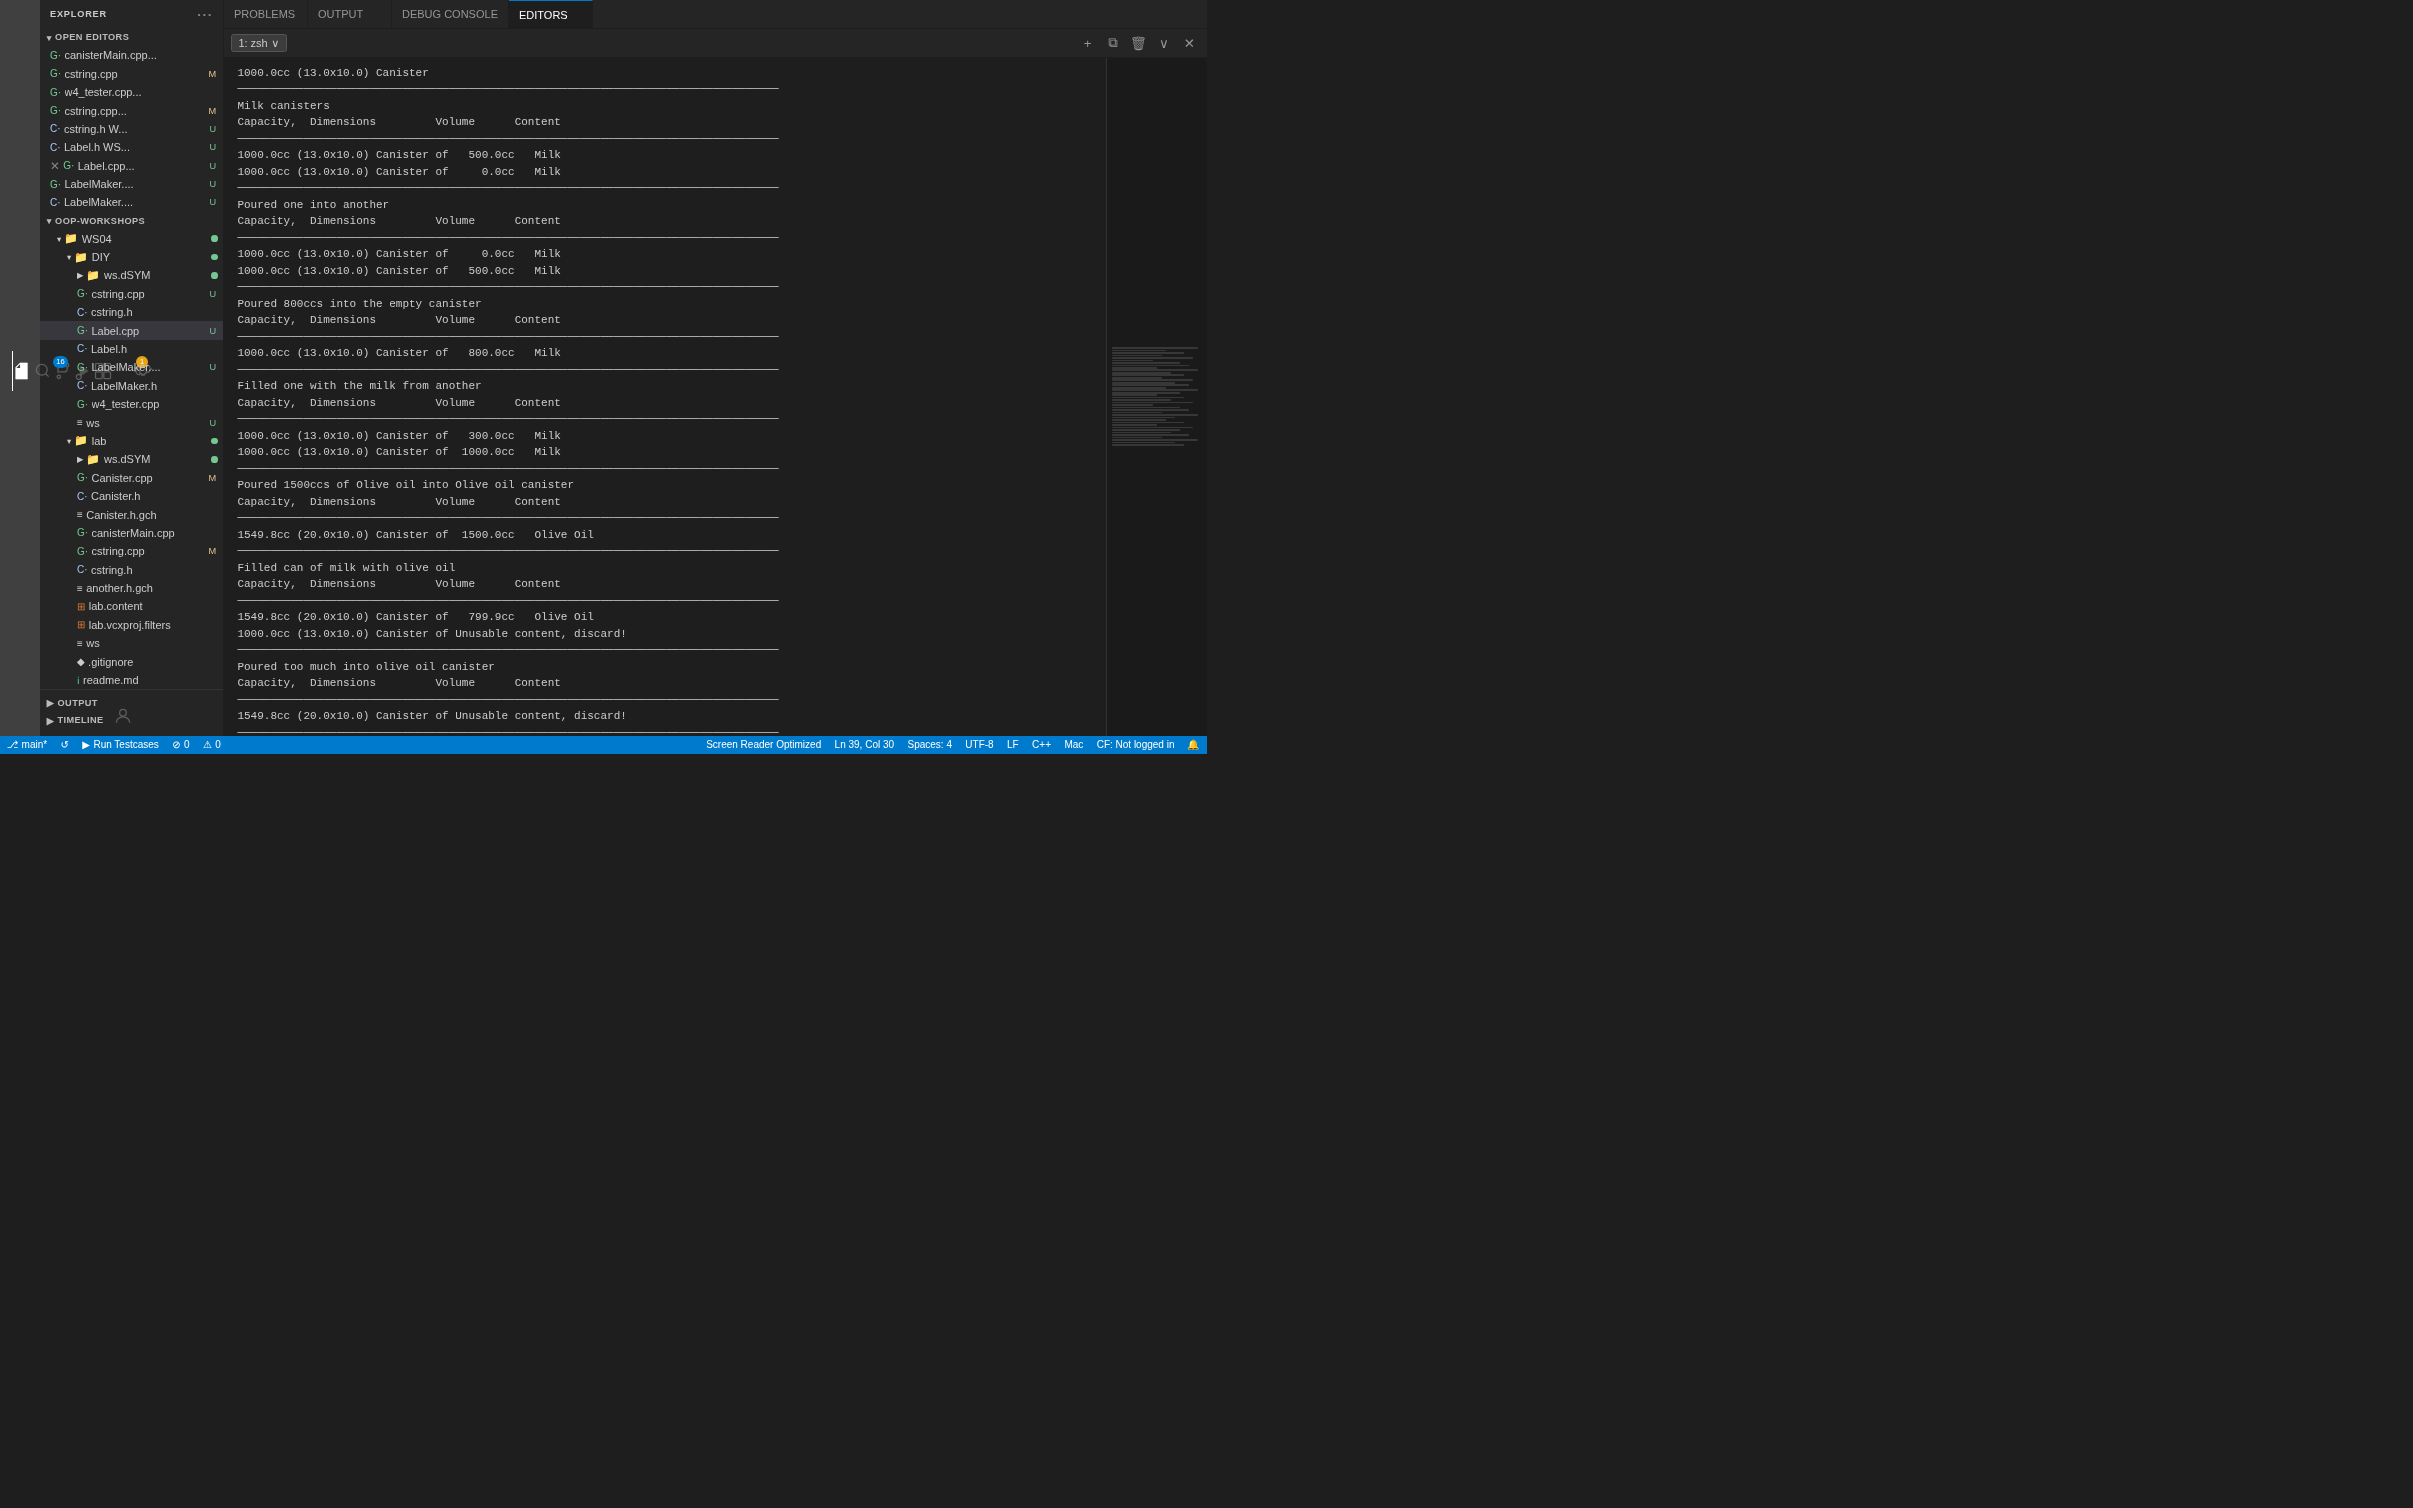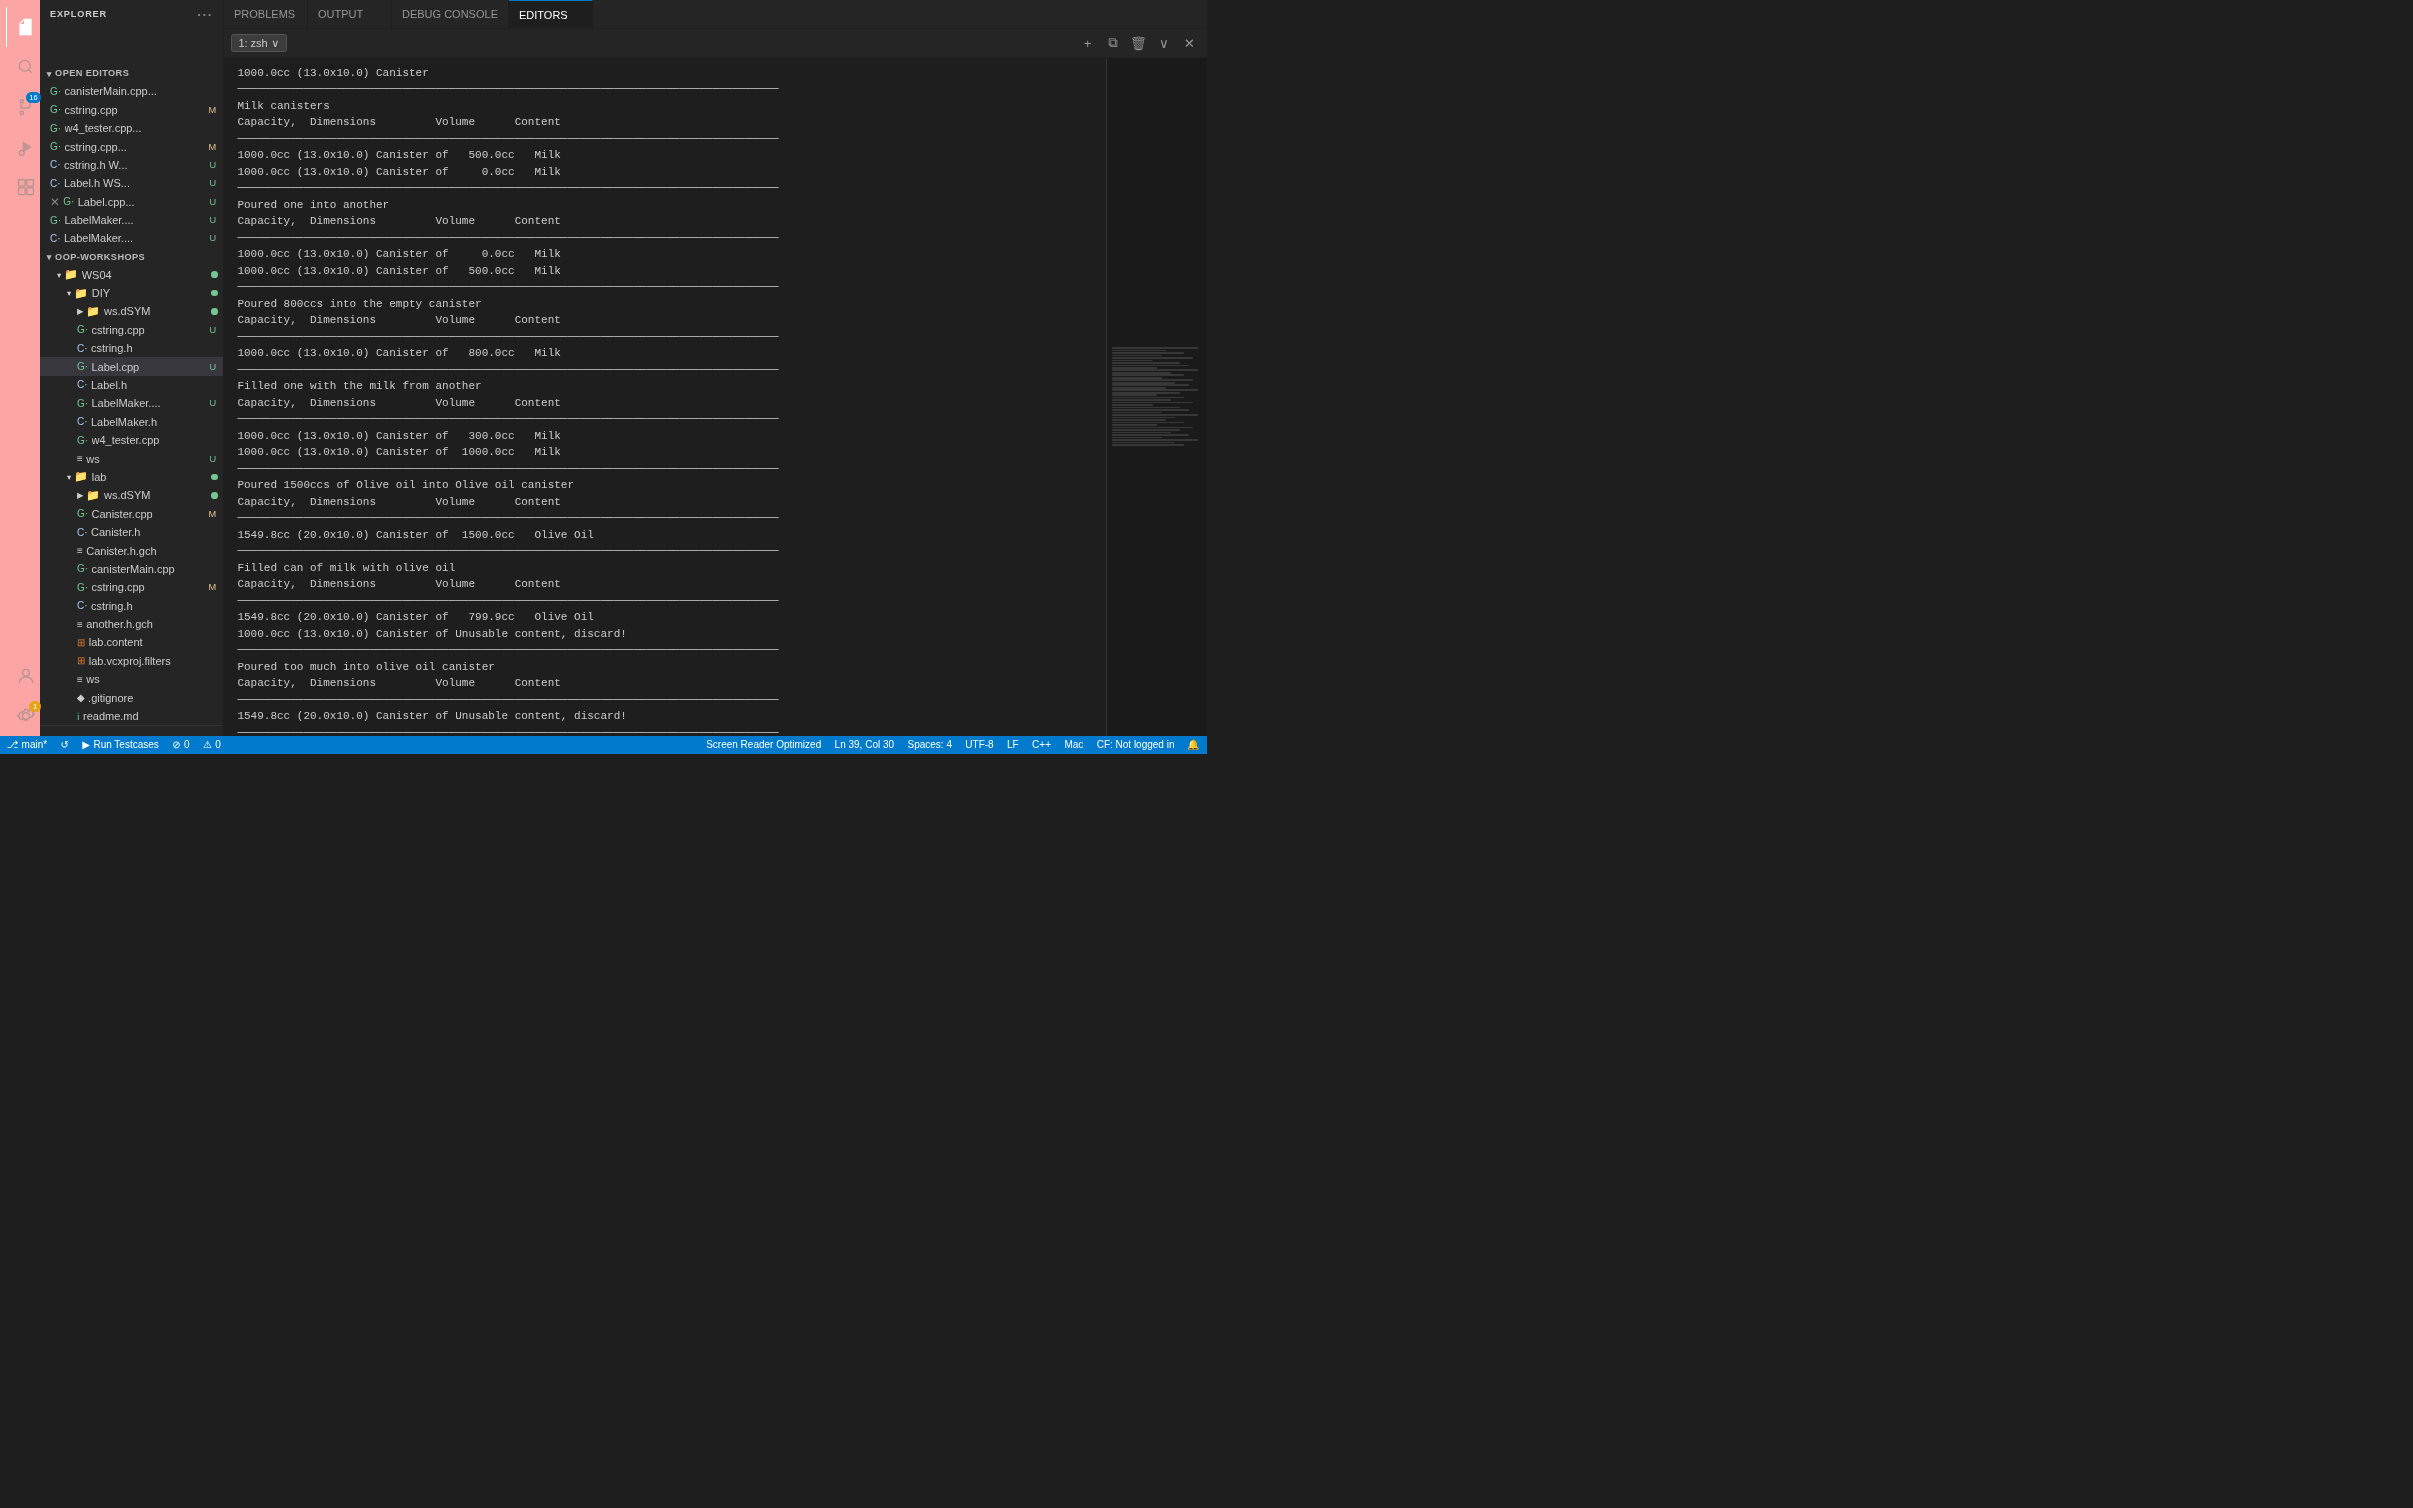--- a/index.html
+++ b/index.html
@@ -18,23 +18,23 @@
     
     .app-layout {
       display: flex;
       flex: 1;
       overflow: hidden;
     }
 
     
     .activity-bar {
       width: 40px;
-      background: #fca5a5;
-      display: flex;
-      flex-direction: column;
+      background: #404040;
+      display: flex;
+      flex-direction: row;
       align-items: center;
       padding-top: 6.7px;
       flex-shrink: 0;
       padding-left: 12px;
     }
     .activity-item {
       width: 40px;
       height: 40px;
       display: flex;
       align-items: center;
@@ -70,21 +70,20 @@
 
     
     .sidebar {
       width: 184px;
       background: #252526;
       display: flex;
       flex-direction: column;
       overflow: hidden;
       flex-shrink: 0;
       border-right: 0.8px solid #1e1e1e;
-      gap: 36px;
     }
     .sidebar-header {
       padding: 6.7px 10px;
       font-size: 9.2px;
       font-weight: 700;
       color: #cccccc;
       letter-spacing: 0.8px;
       text-transform: uppercase;
       display: flex;
       align-items: center;

